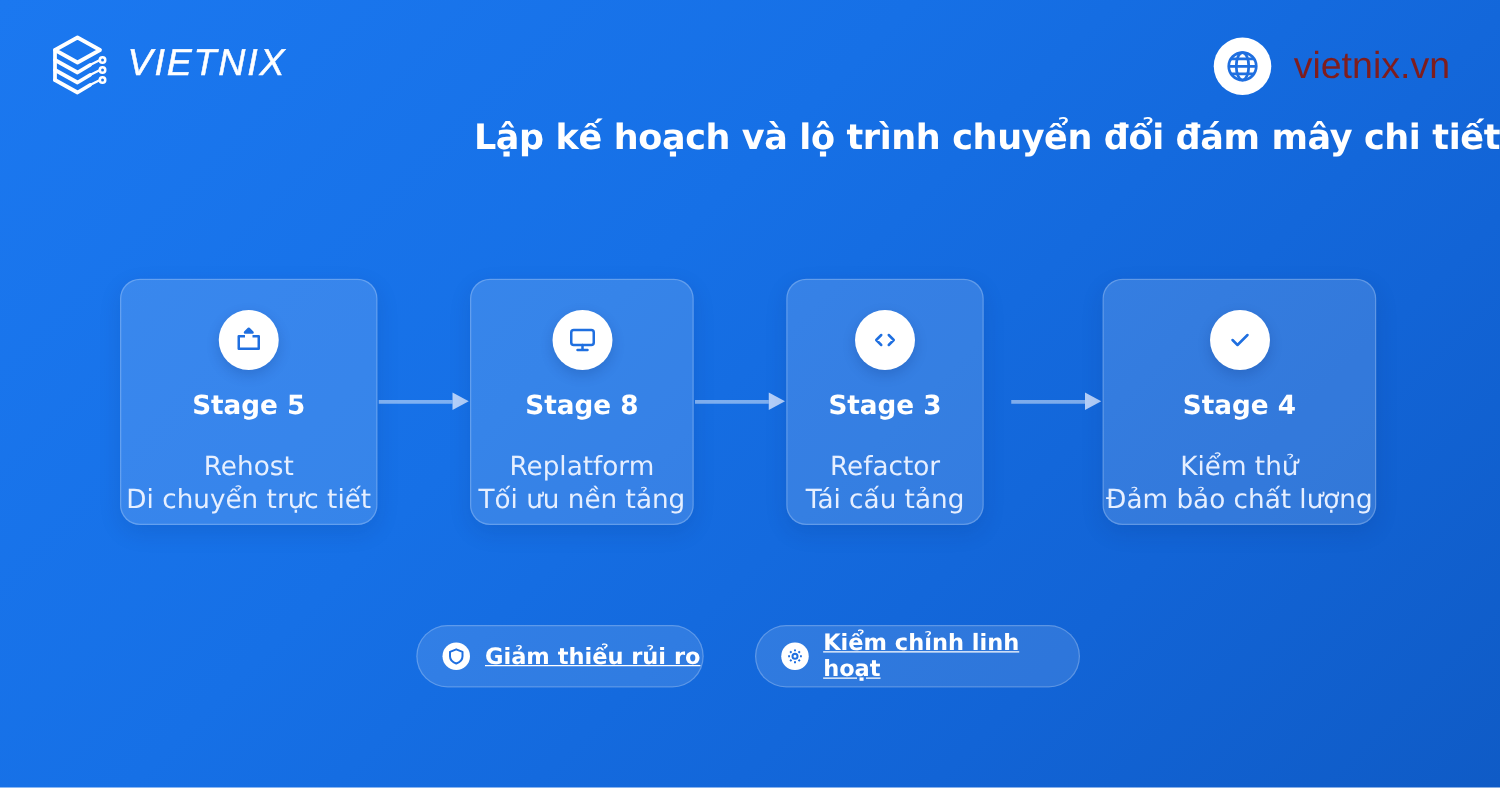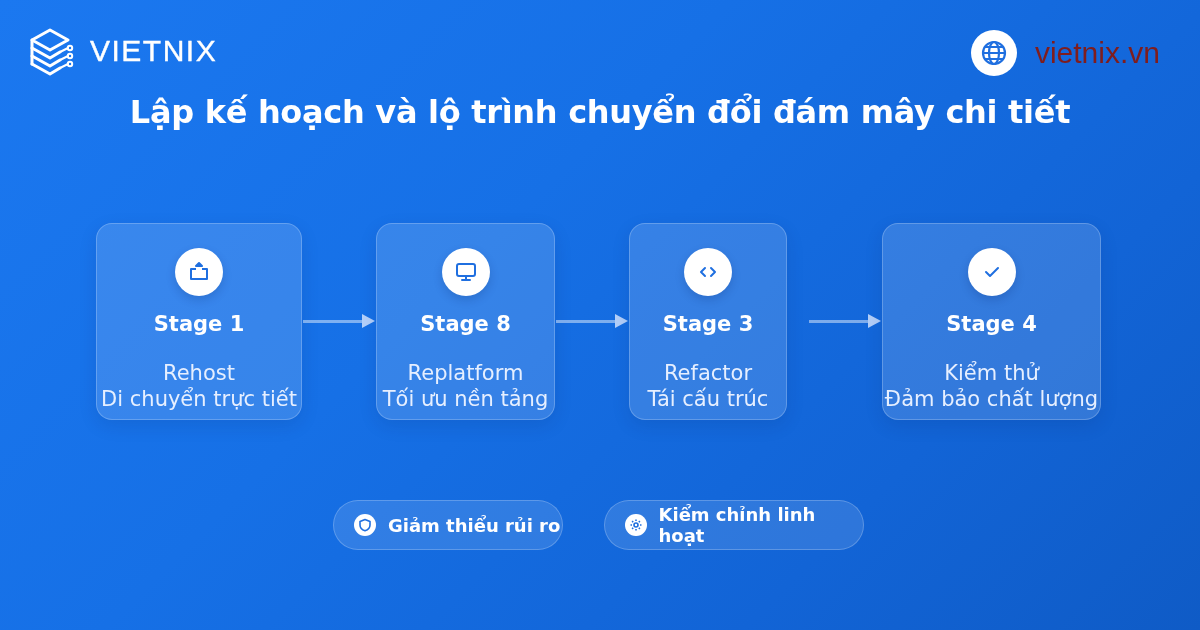--- a/index.html
+++ b/index.html
@@ -4,22 +4,22 @@
   <style>
     * { margin: 0; padding: 0; box-sizing: border-box; }
     html, body { width: 1200px; height: 630px; overflow: hidden; }
     body {
       font-family: "DejaVu Sans", "Liberation Sans", sans-serif;
       background: linear-gradient(135deg, #1b78f0 0%, #1670e6 40%, #1264d6 75%, #0f5bc6 100%);
       color: #fff;
       position: relative;
     }
     .logo {
-      position: absolute; left: 26px; top: 24px;
-      display: flex; align-items: center; gap: 10px;
+      position: absolute; left: 38px; top: 24px;
+      display: flex; align-items: center; gap: 10px; font-style: italic;
     }
     .logo svg { display: block; }
     .logo-text {
       font-family: "Liberation Sans", sans-serif;
       font-size: 30px; font-weight: 400; letter-spacing: 1.5px;
       color: #fff;
       -webkit-text-stroke: 0.4px #fff;
     }
     .site {
       position: absolute; right: 40px; top: 30px;
@@ -28,21 +28,21 @@
     .globe {
       width: 46px; height: 46px; border-radius: 50%; background: #fff;
       display: flex; align-items: center; justify-content: center;
     }
     .site-text {
       font-family: "Liberation Sans", sans-serif;
       font-size: 30px; font-weight: 400; color: #7f1d1d;
     }
     .title {
       position: absolute; left: 0; right: 0; top: 93px;
-      text-align: center; font-size: 32px; font-weight: 700; color: #fff;
+      text-align: right; font-size: 28px; font-weight: 700; color: #fff;
       letter-spacing: -0.3px;
     }
     .stage {
       position: absolute; top: 223px; height: 197px;
       background: rgba(255,255,255,0.14);
       border: 1px solid rgba(255,255,255,0.22);
       border-radius: 16px;
       display: flex; flex-direction: column; align-items: center;
       box-shadow: 0 6px 18px rgba(0,30,90,0.12);
     }
@@ -66,21 +66,21 @@
     .arrow .head {
       width: 0; height: 0;
       border-top: 7px solid transparent; border-bottom: 7px solid transparent;
       border-left: 13px solid rgba(220,232,255,0.8);
     }
     .pill {
       position: absolute; top: 500px; height: 50px;
       border-radius: 25px;
       background: rgba(255,255,255,0.12);
       border: 1px solid rgba(255,255,255,0.22);
-      display: flex; align-items: center; padding-left: 20px; gap: 12px;
+      display: flex; align-items: center; padding-left: 20px; gap: 12px; text-decoration: underline;
     }
     .pill-icon {
       width: 22px; height: 22px; border-radius: 50%; background: #fff;
       display: flex; align-items: center; justify-content: center;
     }
     .pill-text { font-size: 18px; font-weight: 700; color: #fff; }
   </style>
 </head>
 <body>
 
@@ -116,21 +116,21 @@
 
 <div class="title">Lập kế hoạch và lộ trình chuyển đổi đám mây chi tiết</div>
 
 <div class="stage" style="left:96px; width:206px;">
   <div class="stage-icon">
     <svg width="22" height="22" viewBox="0 0 22 22" fill="none" stroke="#1f6fe0" stroke-width="2" stroke-linejoin="round">
       <path d="M8 5 L11 2 L14 5 Z" fill="#1f6fe0"></path>
       <path d="M8 8 H3 V18 H19 V8 H14"></path>
     </svg>
   </div>
-  <div class="stage-title">Stage 1</div>
+  <div class="stage-title">Stage 5</div>
   <div class="stage-sub">
     <div>Rehost</div>
     <div>Di chuyển trực tiết</div>
   </div>
 </div>
 
 <div class="arrow" style="left:303px; width:72px;">
   <div class="line"></div>
     <div class="head"></div>
 </div>
@@ -156,21 +156,21 @@
 
 <div class="stage" style="left:629px; width:158px;">
   <div class="stage-icon">
     <svg width="22" height="22" viewBox="0 0 22 22" fill="none" stroke="#1f6fe0" stroke-width="2" stroke-linejoin="round" stroke-linecap="round">
       <path d="M8 7 L4 11 L8 15 M14 7 L18 11 L14 15"></path>
     </svg>
   </div>
   <div class="stage-title">Stage 3</div>
   <div class="stage-sub">
     <div>Refactor</div>
-    <div>Tái cấu trúc</div>
+    <div>Tái cấu tảng</div>
   </div>
 </div>
 
 <div class="arrow" style="left:809px; width:72px;">
   <div class="line"></div>
     <div class="head"></div>
 </div>
 
 <div class="stage" style="left:882px; width:219px;">
   <div class="stage-icon">

